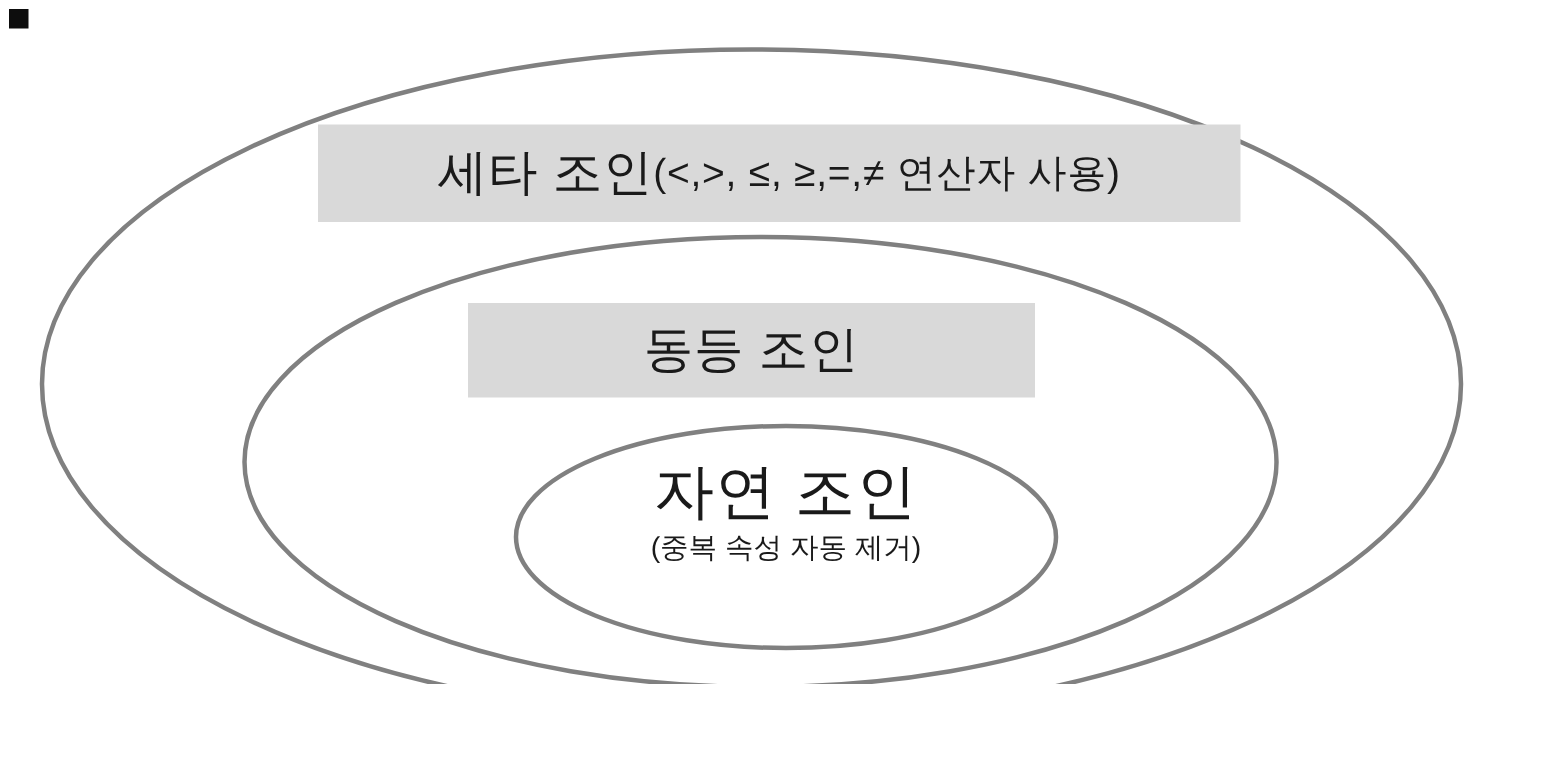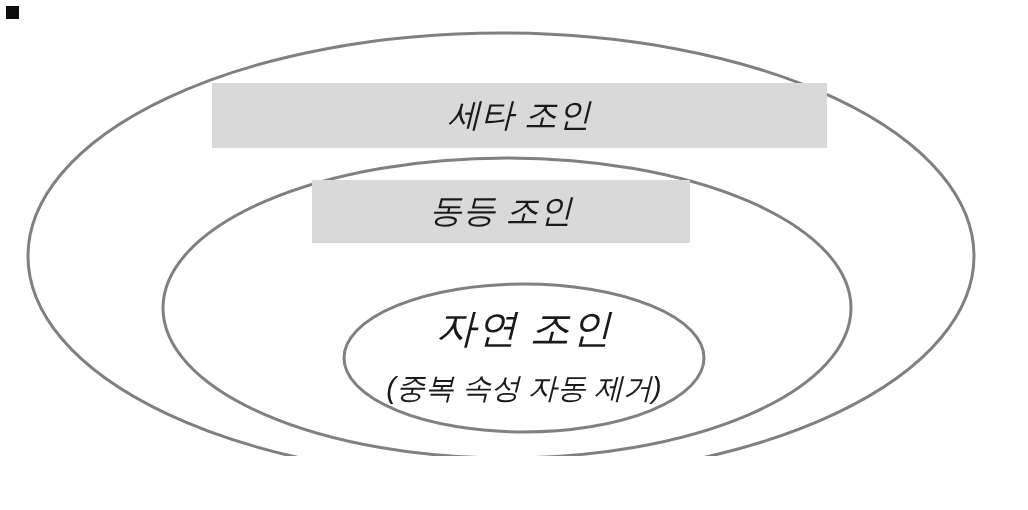--- a/index.html
+++ b/index.html
@@ -13,21 +13,20 @@
   body{
     font-family:"Liberation Sans","DejaVu Sans",sans-serif;
     color:var(--text);
   }
   .stage{
     position:relative;
     width:1028px;
     height:456px;
     background:var(--bg);
     overflow:hidden;
-    font-style:italic;
   }
   .ellipses{
     position:absolute;
     left:0;top:0;
     width:1028px;height:510px;
     display:block;
   }
   .ellipses ellipse{
     fill:none;
     stroke:var(--stroke);
@@ -54,58 +53,58 @@
   }
   .set-label .detail{
     font-size:26px;
     letter-spacing:0.5px;
   }
   .label-theta{
     left:212px;top:83px;
     width:615px;height:65px;
   }
   .label-equi{
-    left:312px;top:180px;
+    left:312px;top:202px;
     width:378px;height:63px;align-items:center;
   }
   .label-natural{
     position:absolute;
     left:344px;top:310px;
     width:360px;
     text-align:center;
     color:var(--text);
   }
   .label-natural .title{
     display:block;
     font-size:40px;
     line-height:37px;
     letter-spacing:1px;
   }
   .label-natural .detail{
     display:block;
-    font-size:29px;
+    font-size:19px;
     line-height:37px;
-    margin-top:23px;
   }
 </style>
 </head>
 <body>
 
 <div class="stage">
 
   <svg class="ellipses" viewBox="0 0 1028 510" xmlns="http://www.w3.org/2000/svg" aria-hidden="true">
     <ellipse cx="501" cy="256" rx="473" ry="223"></ellipse>
     <ellipse cx="507" cy="308" rx="344" ry="150"></ellipse>
     <ellipse cx="524" cy="358" rx="180" ry="74"></ellipse>
   </svg>
 
   <div class="corner-mark"></div>
 
   <div class="set-label label-theta">
     <span class="title">세타 조인</span>
+      <span class="detail">(&lt;,&gt;, ≤, ≥,=,≠ 연산자 사용)</span>
   </div>
 
   <div class="set-label label-equi">
     <span class="title">동등 조인</span>
   </div>
 
   <div class="label-natural">
     <span class="title">자연 조인</span>
     <span class="detail">(중복 속성 자동 제거)</span>
   </div>

